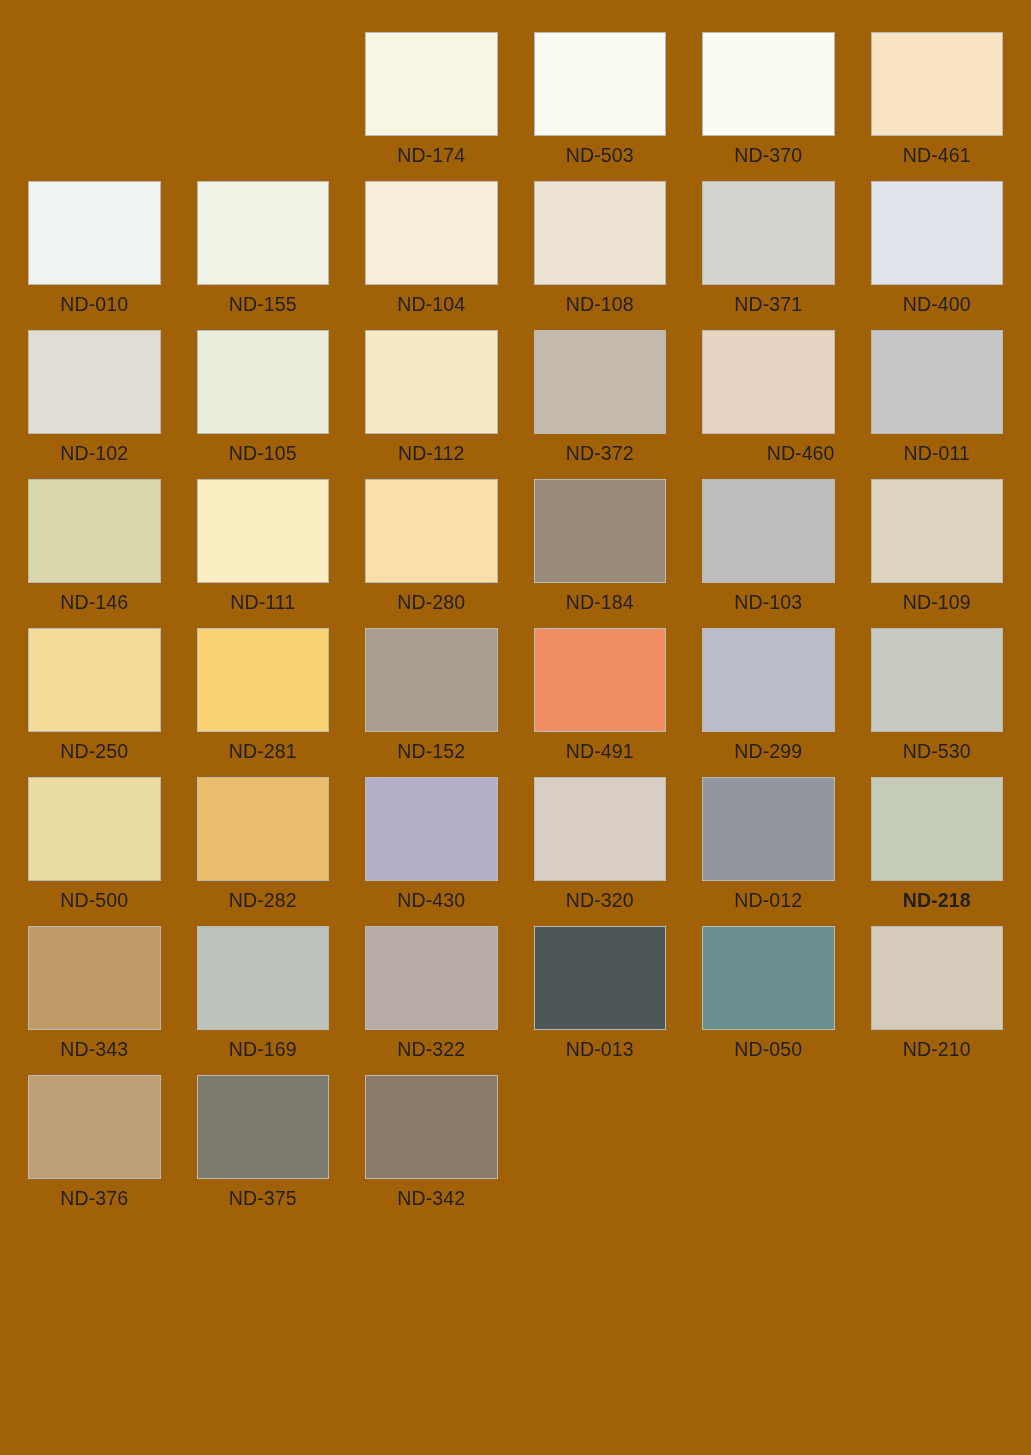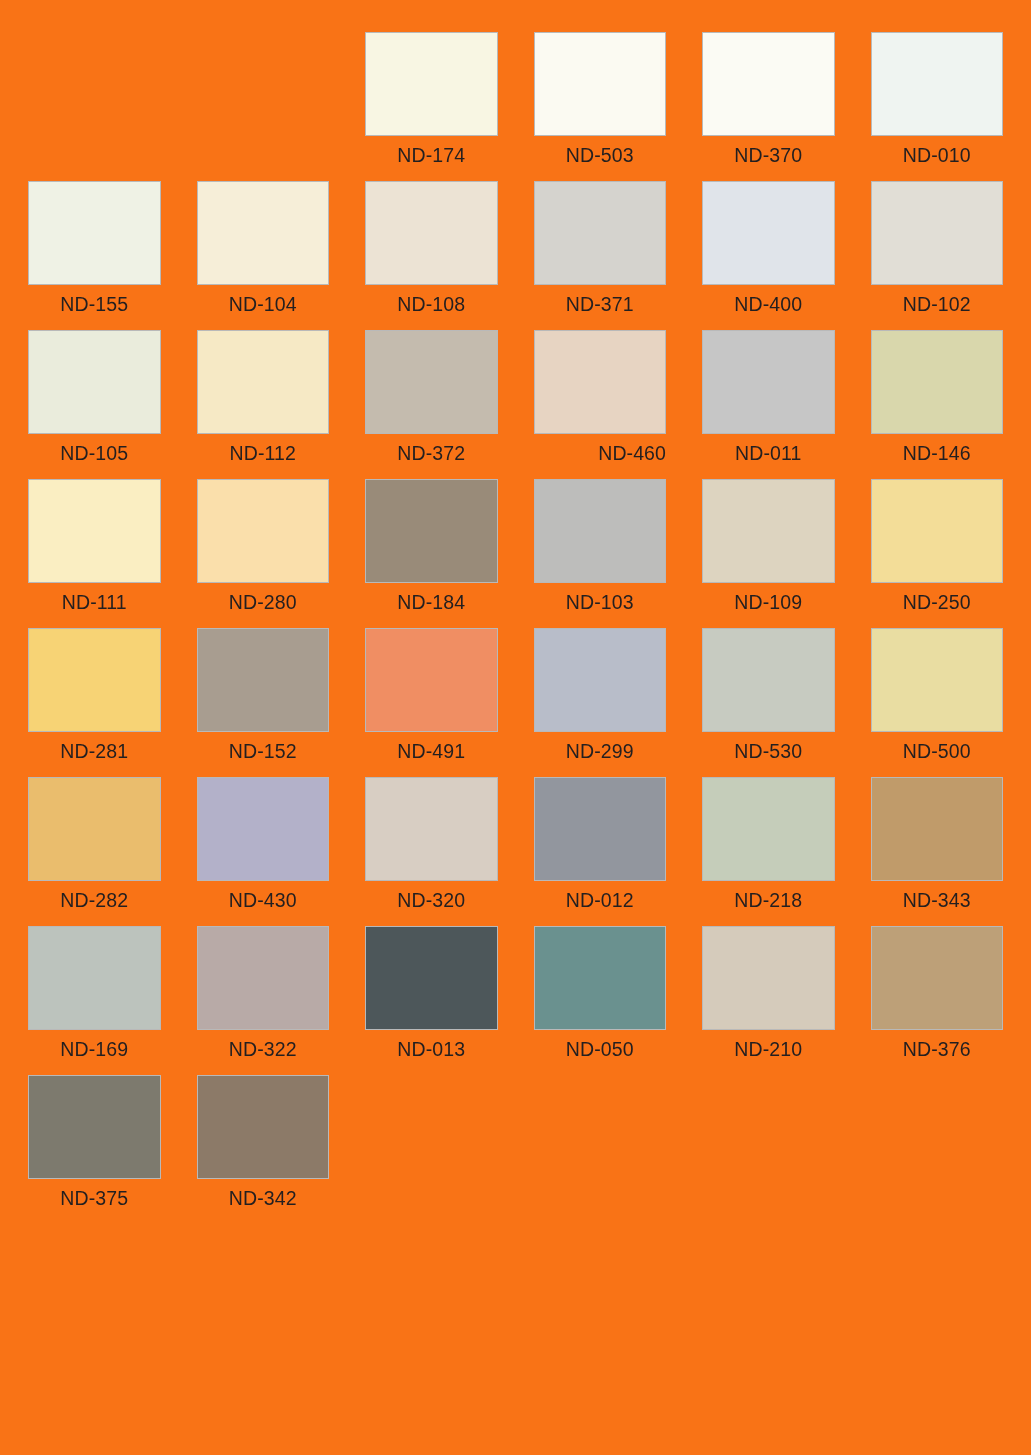--- a/index.html
+++ b/index.html
@@ -55,21 +55,21 @@
     line-height: 26px;
     letter-spacing: 0.1px;
     color: #231f20;
     font-family: "Liberation Sans", sans-serif;
     white-space: nowrap;
   }
 </style>
 </head>
 <body>
 
-<div id="palette-sheet" style="background: #f97316;">
+<div id="palette-sheet" style="background: #a16207;">
   <div class="palette-grid">
       <div class="swatch-cell is-empty">
         <div class="swatch-chip" style="border-color: rgb(185, 185, 185);"></div>
         <div class="swatch-label" style="color: rgb(35, 31, 32);"></div>
       </div>
       <div class="swatch-cell is-empty">
         <div class="swatch-chip" style="border-color: rgb(185, 185, 185);"></div>
         <div class="swatch-label" style="color: rgb(35, 31, 32);"></div>
       </div>
       <div class="swatch-cell">
@@ -78,20 +78,24 @@
       </div>
       <div class="swatch-cell">
         <div class="swatch-chip" style="background-color: rgb(251, 250, 242); border-color: rgb(185, 185, 185);"></div>
         <div class="swatch-label" style="color: rgb(35, 31, 32);">ND-503</div>
       </div>
       <div class="swatch-cell">
         <div class="swatch-chip" style="background-color: rgb(251, 251, 244); border-color: rgb(185, 185, 185);"></div>
         <div class="swatch-label" style="color: rgb(35, 31, 32);">ND-370</div>
       </div>
       <div class="swatch-cell">
+        <div class="swatch-chip" style="background-color: rgb(248, 227, 195); border-color: rgb(185, 185, 185);"></div>
+        <div class="swatch-label" style="color: rgb(35, 31, 32);">ND-461</div>
+      </div>
+      <div class="swatch-cell">
         <div class="swatch-chip" style="background-color: rgb(239, 244, 241); border-color: rgb(185, 185, 185);"></div>
         <div class="swatch-label" style="color: rgb(35, 31, 32);">ND-010</div>
       </div>
       <div class="swatch-cell">
         <div class="swatch-chip" style="background-color: rgb(239, 242, 229); border-color: rgb(185, 185, 185);"></div>
         <div class="swatch-label" style="color: rgb(35, 31, 32);">ND-155</div>
       </div>
       <div class="swatch-cell">
         <div class="swatch-chip" style="background-color: rgb(246, 238, 216); border-color: rgb(185, 185, 185);"></div>
         <div class="swatch-label" style="color: rgb(35, 31, 32);">ND-104</div>
@@ -195,21 +199,21 @@
       <div class="swatch-cell">
         <div class="swatch-chip" style="background-color: rgb(216, 206, 195); border-color: rgb(185, 185, 185);"></div>
         <div class="swatch-label" style="color: rgb(35, 31, 32);">ND-320</div>
       </div>
       <div class="swatch-cell">
         <div class="swatch-chip" style="background-color: rgb(146, 150, 158); border-color: rgb(185, 185, 185);"></div>
         <div class="swatch-label" style="color: rgb(35, 31, 32);">ND-012</div>
       </div>
       <div class="swatch-cell">
         <div class="swatch-chip" style="background-color: rgb(197, 205, 186); border-color: rgb(185, 185, 185);"></div>
-        <div class="swatch-label" style="color: rgb(35, 31, 32);">ND-218</div>
+        <div class="swatch-label" style="color: rgb(35, 31, 32); font-weight: bold;">ND-218</div>
       </div>
       <div class="swatch-cell">
         <div class="swatch-chip" style="background-color: rgb(192, 155, 106); border-color: rgb(185, 185, 185);"></div>
         <div class="swatch-label" style="color: rgb(35, 31, 32);">ND-343</div>
       </div>
       <div class="swatch-cell">
         <div class="swatch-chip" style="background-color: rgb(188, 195, 189); border-color: rgb(185, 185, 185);"></div>
         <div class="swatch-label" style="color: rgb(35, 31, 32);">ND-169</div>
       </div>
       <div class="swatch-cell">

